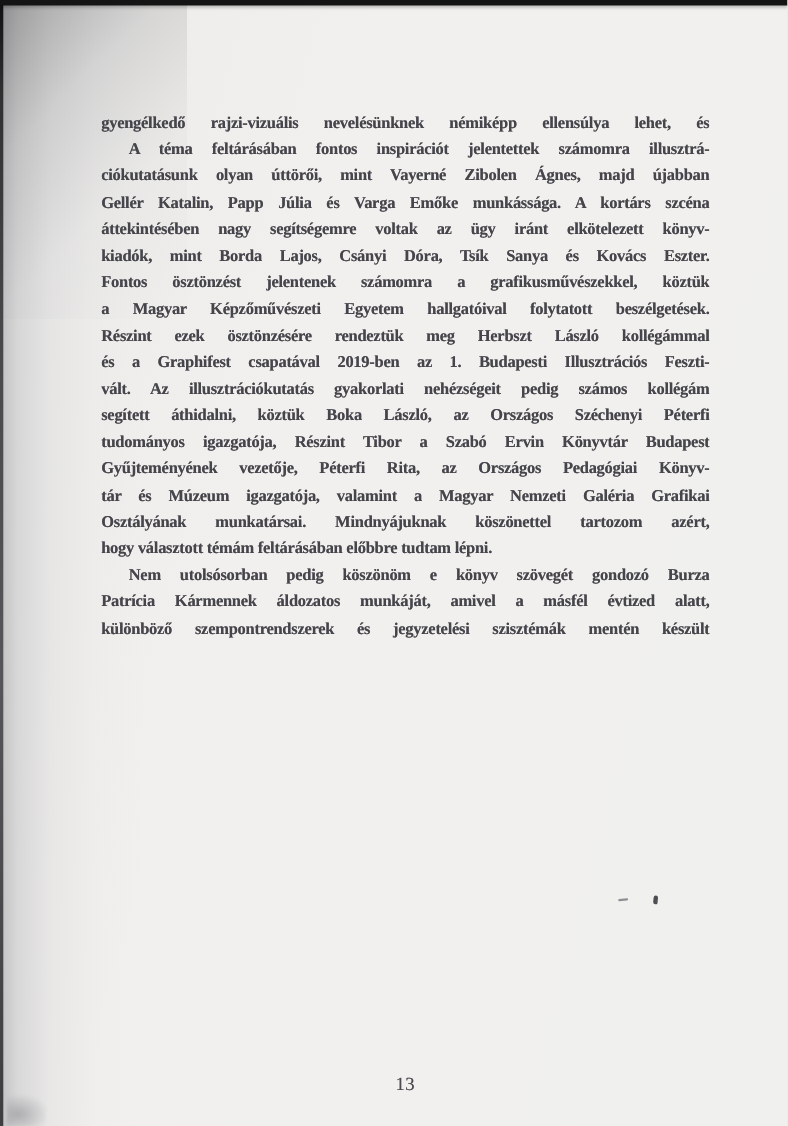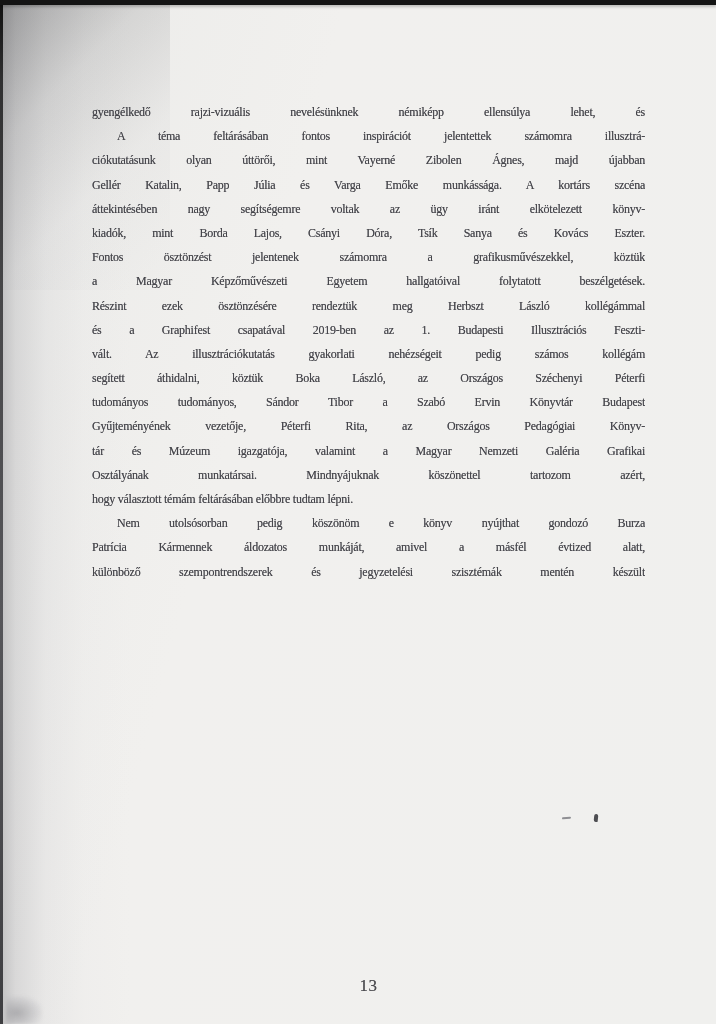--- a/index.html
+++ b/index.html
@@ -66,24 +66,25 @@
       rgba(200,200,205,0) 78%);
     filter: blur(1.5px);
     z-index: 3;
   }
   .text-block {
     position: absolute;
     left: 92px;
     top: 100px;
     width: 553px;
     color: #45454b;
-    font-size: 12px;
+    font-size: 15px;
     letter-spacing: -0.25px;
     text-shadow: 0 0 0.5px rgba(69,69,75,0.65);
     z-index: 6;
+    font-weight: bold;
   }
   .line {
     height: 24.2px;
     line-height: 24.2px;
     overflow: hidden;
     text-align: justify;
     text-align-last: justify;
     white-space: normal;
   }
   .line.para-end {
@@ -141,26 +142,26 @@
       <div class="line">ciókutatásunk olyan úttörői, mint Vayerné Zibolen Ágnes, majd újabban</div>
       <div class="line">Gellér Katalin, Papp Júlia és Varga Emőke munkássága. A kortárs szcéna</div>
       <div class="line">áttekintésében nagy segítségemre voltak az ügy iránt elkötelezett könyv-</div>
       <div class="line">kiadók, mint Borda Lajos, Csányi Dóra, Tsík Sanya és Kovács Eszter.</div>
       <div class="line">Fontos ösztönzést jelentenek számomra a grafikusművészekkel, köztük</div>
       <div class="line">a Magyar Képzőművészeti Egyetem hallgatóival folytatott beszélgetések.</div>
       <div class="line">Részint ezek ösztönzésére rendeztük meg Herbszt László kollégámmal</div>
       <div class="line">és a Graphifest csapatával 2019-ben az 1. Budapesti Illusztrációs Feszti-</div>
       <div class="line">vált. Az illusztrációkutatás gyakorlati nehézségeit pedig számos kollégám</div>
       <div class="line">segített áthidalni, köztük Boka László, az Országos Széchenyi Péterfi</div>
-      <div class="line">tudományos tudományos, Sándor Tibor a Szabó Ervin Könyvtár Budapest</div>
+      <div class="line">tudományos igazgatója, Részint Tibor a Szabó Ervin Könyvtár Budapest</div>
       <div class="line">Gyűjteményének vezetője, Péterfi Rita, az Országos Pedagógiai Könyv-</div>
       <div class="line">tár és Múzeum igazgatója, valamint a Magyar Nemzeti Galéria Grafikai</div>
       <div class="line">Osztályának munkatársai. Mindnyájuknak köszönettel tartozom azért,</div>
       <div class="line para-end">hogy választott témám feltárásában előbbre tudtam lépni.</div>
-      <div class="line indent">Nem utolsósorban pedig köszönöm e könyv nyújthat gondozó Burza</div>
+      <div class="line indent">Nem utolsósorban pedig köszönöm e könyv szövegét gondozó Burza</div>
       <div class="line">Patrícia Kármennek áldozatos munkáját, amivel a másfél évtized alatt,</div>
       <div class="line">különböző szempontrendszerek és jegyzetelési szisztémák mentén készült</div>
     </div>
 
   <div class="artifact-dash"></div>
   <div class="artifact-comma"></div>
 
   <div class="page-number">13</div>
 </div>
 

